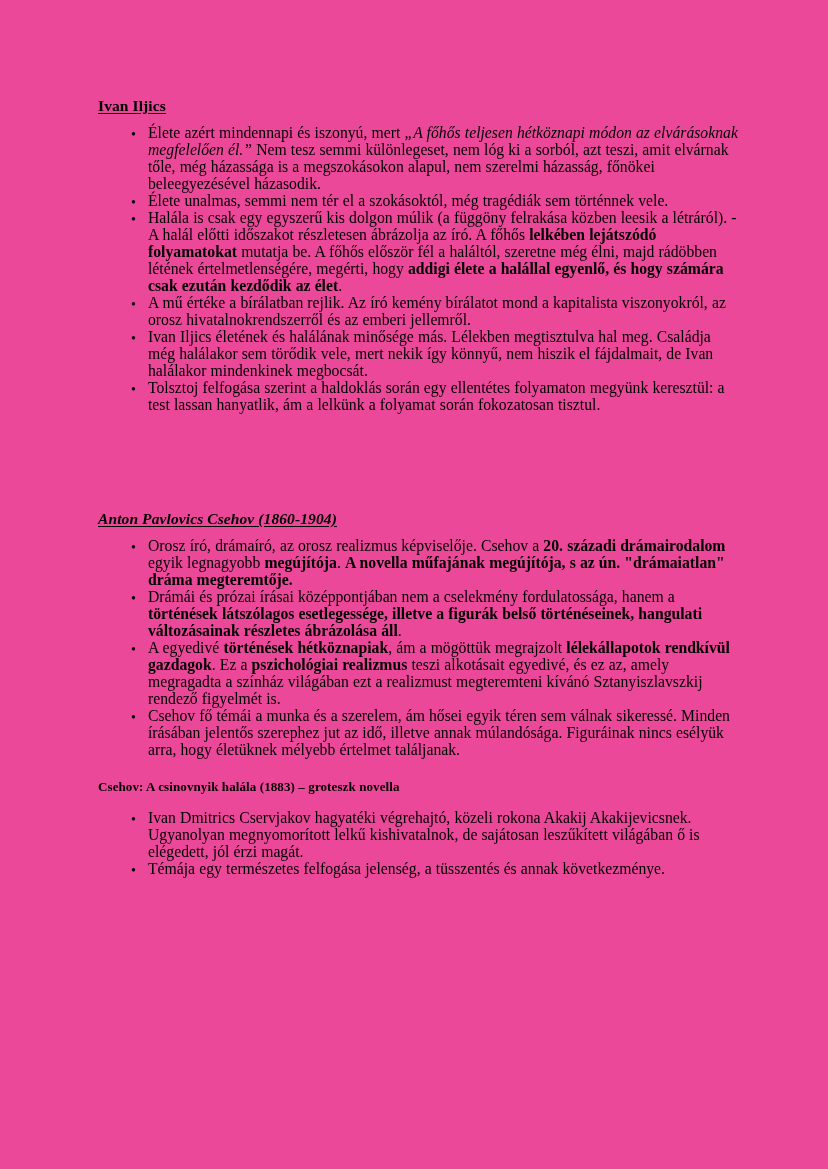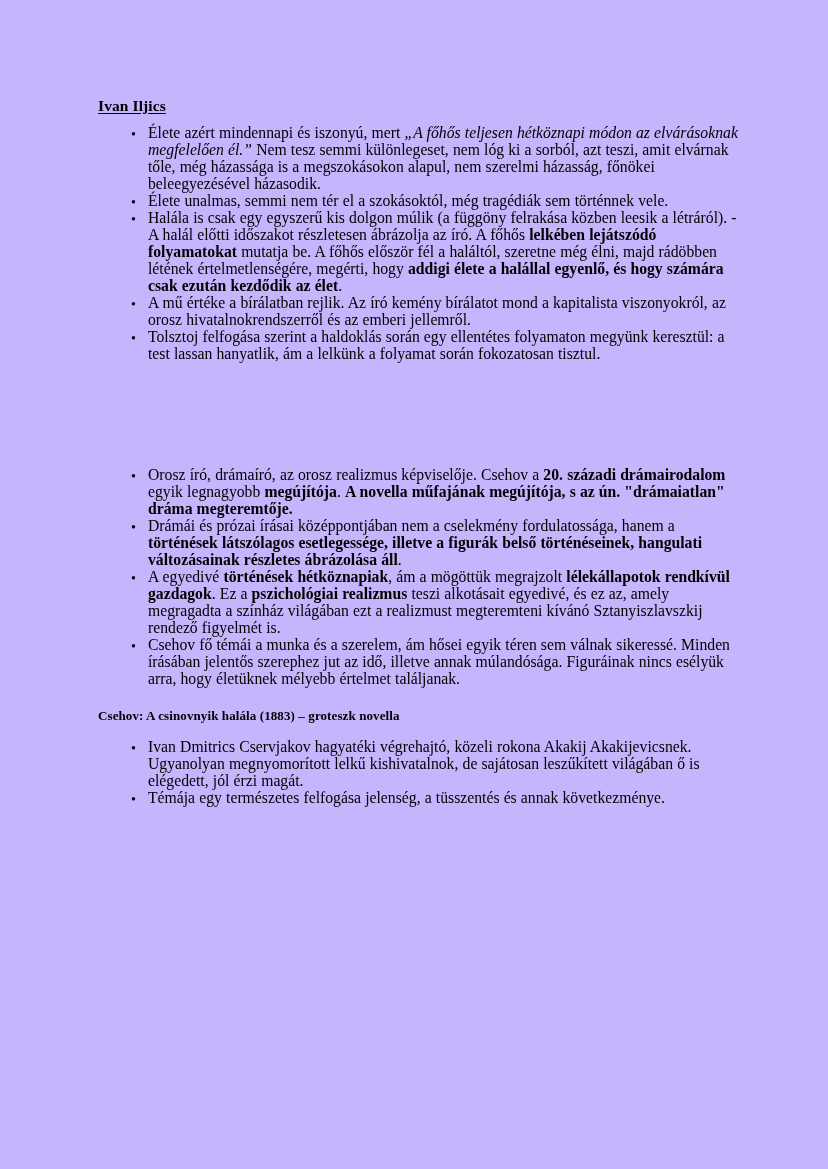--- a/index.html
+++ b/index.html
@@ -13,21 +13,21 @@
     font-family: "Liberation Serif", "DejaVu Serif", serif;
     color: #000000;
     position: relative;
     overflow: hidden;
   }
   .page {
     position: absolute;
     left: 0; top: 0;
     width: 828px;
     height: 1169px;
-    background: #c4b5fd;
+    background: #ec4899;
     padding: 0;
     box-sizing: border-box;
   }
   .content {
     position: absolute;
     left: 98px;
     top: 96px;
     width: 640px;
   }
 
@@ -93,25 +93,27 @@
 
     <h2 class="section-heading">Ivan Iljics</h2>
 
     <div class="gap-heading-to-list"></div>
 
     <ul class="bullets">
         <li><span class="para-text"><span> Élete azért mindennapi és iszonyú, mert </span><i>„A főhős teljesen hétköznapi módon az elvárásoknak megfelelően él.”</i><span> Nem tesz semmi különlegeset, nem lóg ki a sorból, azt teszi, amit elvárnak tőle, még házassága is a megszokásokon alapul, nem szerelmi házasság, főnökei beleegyezésével házasodik.</span></span></li>
         <li><span class="para-text"><span> Élete unalmas, semmi nem tér el a szokásoktól, még tragédiák sem történnek vele.</span></span></li>
         <li><span class="para-text"><span> Halála is csak egy egyszerű kis dolgon múlik (a függöny felrakása közben leesik a létráról). - A halál előtti időszakot részletesen ábrázolja az író. A főhős </span><b>lelkében lejátszódó folyamatokat</b><span> mutatja be. A főhős először fél a haláltól, szeretne még élni, majd rádöbben létének értelmetlenségére, megérti, hogy </span><b>addigi élete a halállal egyenlő, és hogy számára csak ezután kezdődik az élet</b><span>.</span></span></li>
         <li><span class="para-text"><span> A mű értéke a bírálatban rejlik. Az író kemény bírálatot mond a kapitalista viszonyokról, az orosz hivatalnokrendszerről és az emberi jellemről.</span></span></li>
+        <li><span class="para-text"><span> Ivan Iljics életének és halálának minősége más. Lélekben megtisztulva hal meg. Családja még halálakor sem törődik vele, mert nekik így könnyű, nem hiszik el fájdalmait, de Ivan halálakor mindenkinek megbocsát.</span></span></li>
         <li><span class="para-text"><span> Tolsztoj felfogása szerint a haldoklás során egy ellentétes folyamaton megyünk keresztül: a test lassan hanyatlik, ám a lelkünk a folyamat során fokozatosan tisztul.</span></span></li>
       </ul>
 
     <div class="gap-after-list-1"></div>
 
+    <h2 class="section-heading italic">Anton Pavlovics Csehov (1860-1904)</h2>
 
     <div class="gap-heading-to-list"></div>
 
     <ul class="bullets">
         <li><span class="para-text"><span>Orosz író, drámaíró, az orosz realizmus képviselője. Csehov a </span><b>20. századi drámairodalom</b><span> egyik legnagyobb </span><b>megújítója</b><span>. </span><b>A novella műfajának megújítója, s az ún. "drámaiatlan" dráma megteremtője.</b></span></li>
         <li><span class="para-text"><span>Drámái és prózai írásai középpontjában nem a cselekmény fordulatossága, hanem a </span><b>történések látszólagos esetlegessége, illetve a figurák belső történéseinek, hangulati változásainak részletes ábrázolása áll</b><span>.</span></span></li>
         <li><span class="para-text"><span>A egyedivé </span><b>történések hétköznapiak</b><span>, ám a mögöttük megrajzolt </span><b>lélekállapotok rendkívül gazdagok</b><span>. Ez a </span><b>pszichológiai realizmus</b><span> teszi alkotásait egyedivé, és ez az, amely megragadta a színház világában ezt a realizmust megteremteni kívánó Sztanyiszlavszkij rendező figyelmét is.</span></span></li>
         <li><span class="para-text"><span>Csehov fő témái a munka és a szerelem, ám hősei egyik téren sem válnak sikeressé. Minden írásában jelentős szerephez jut az idő, illetve annak múlandósága. Figuráinak nincs esélyük arra, hogy életüknek mélyebb értelmet találjanak.</span></span></li>
       </ul>
 

